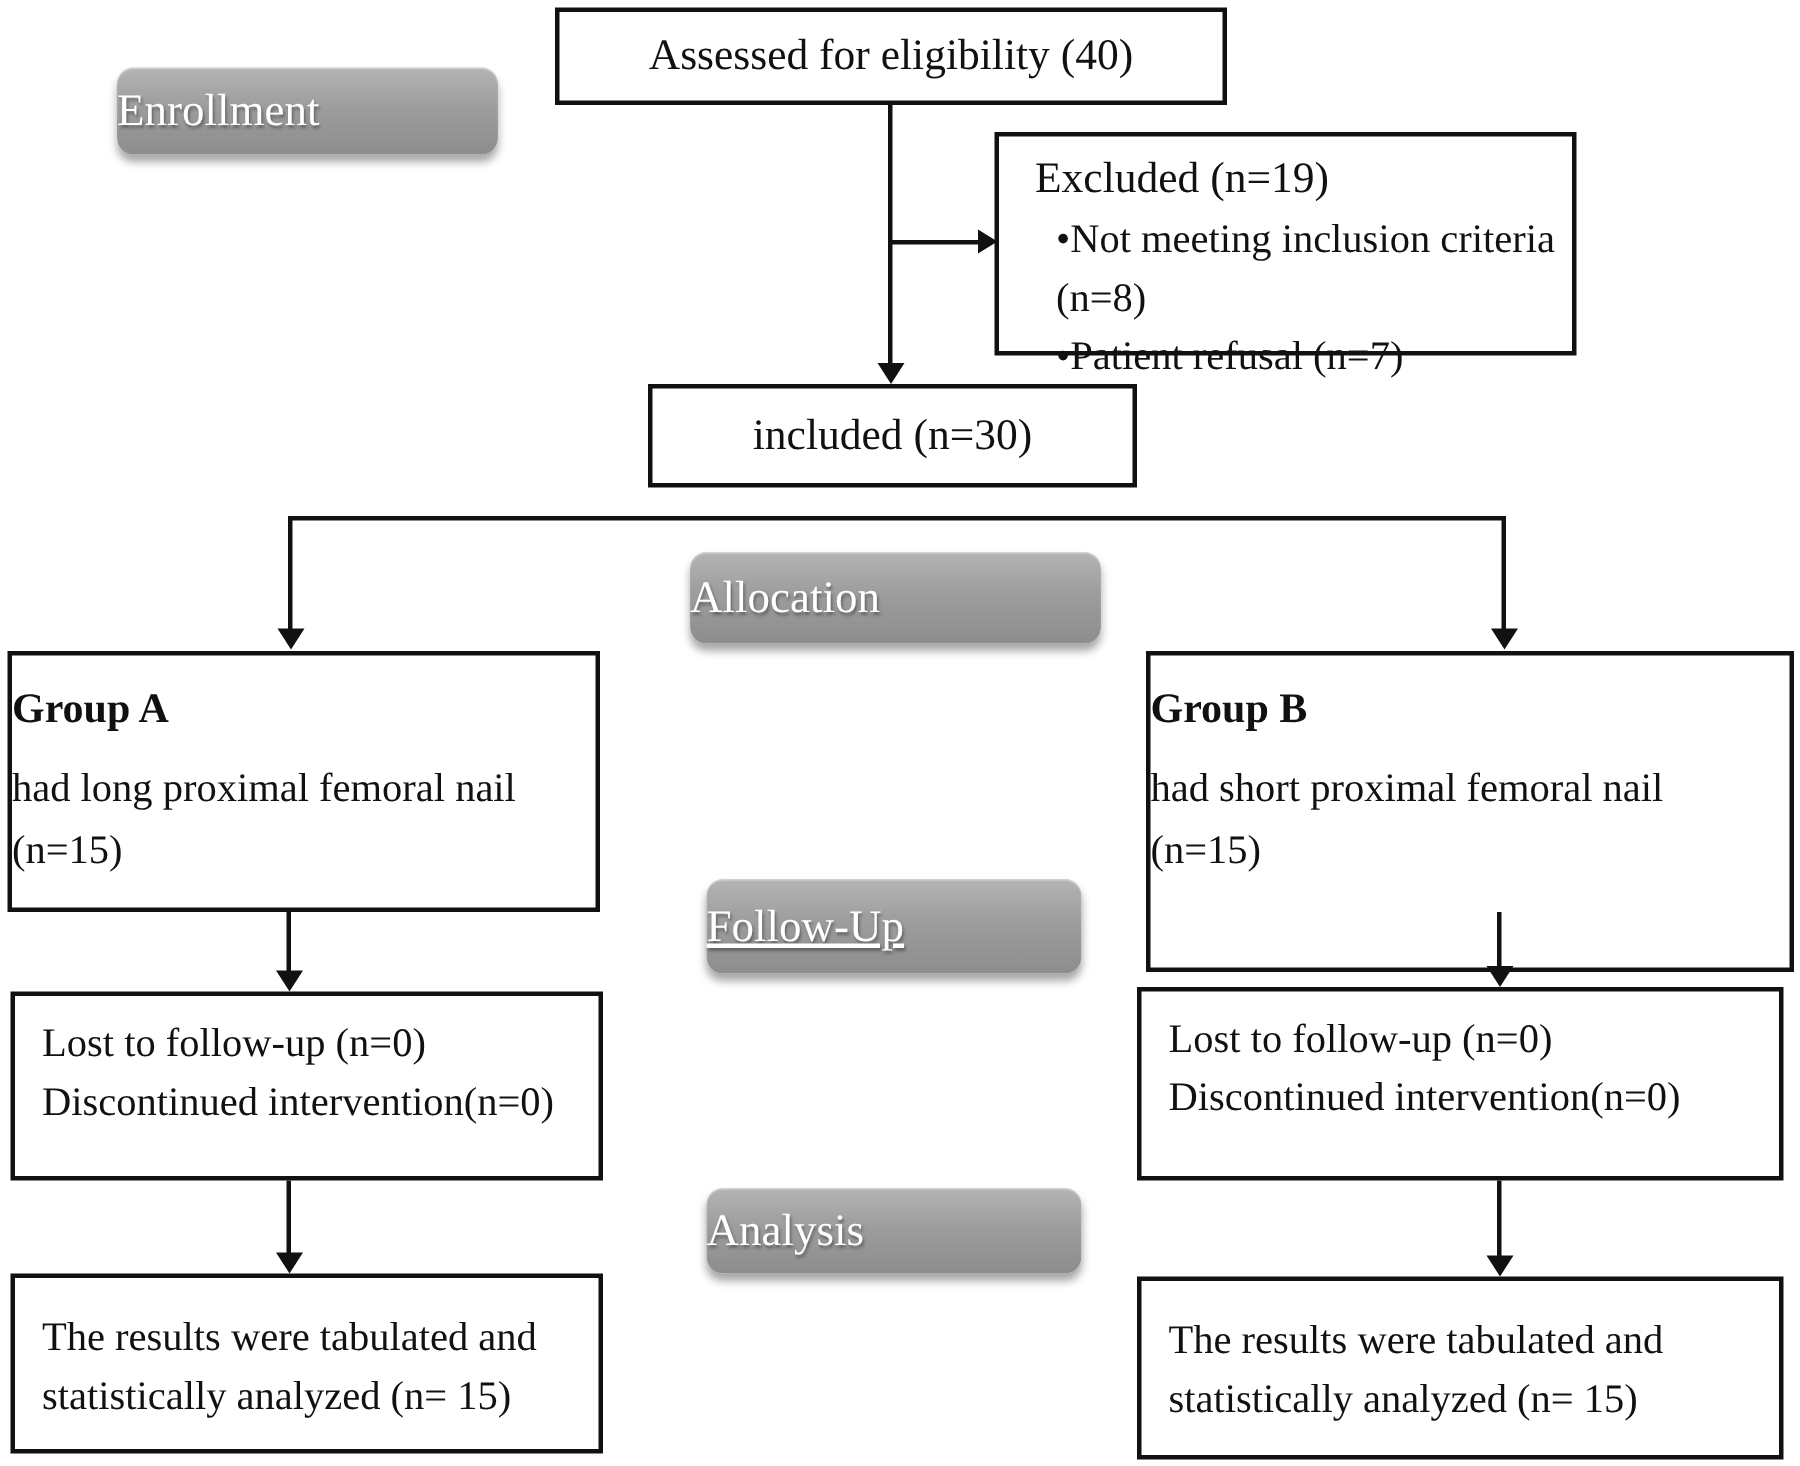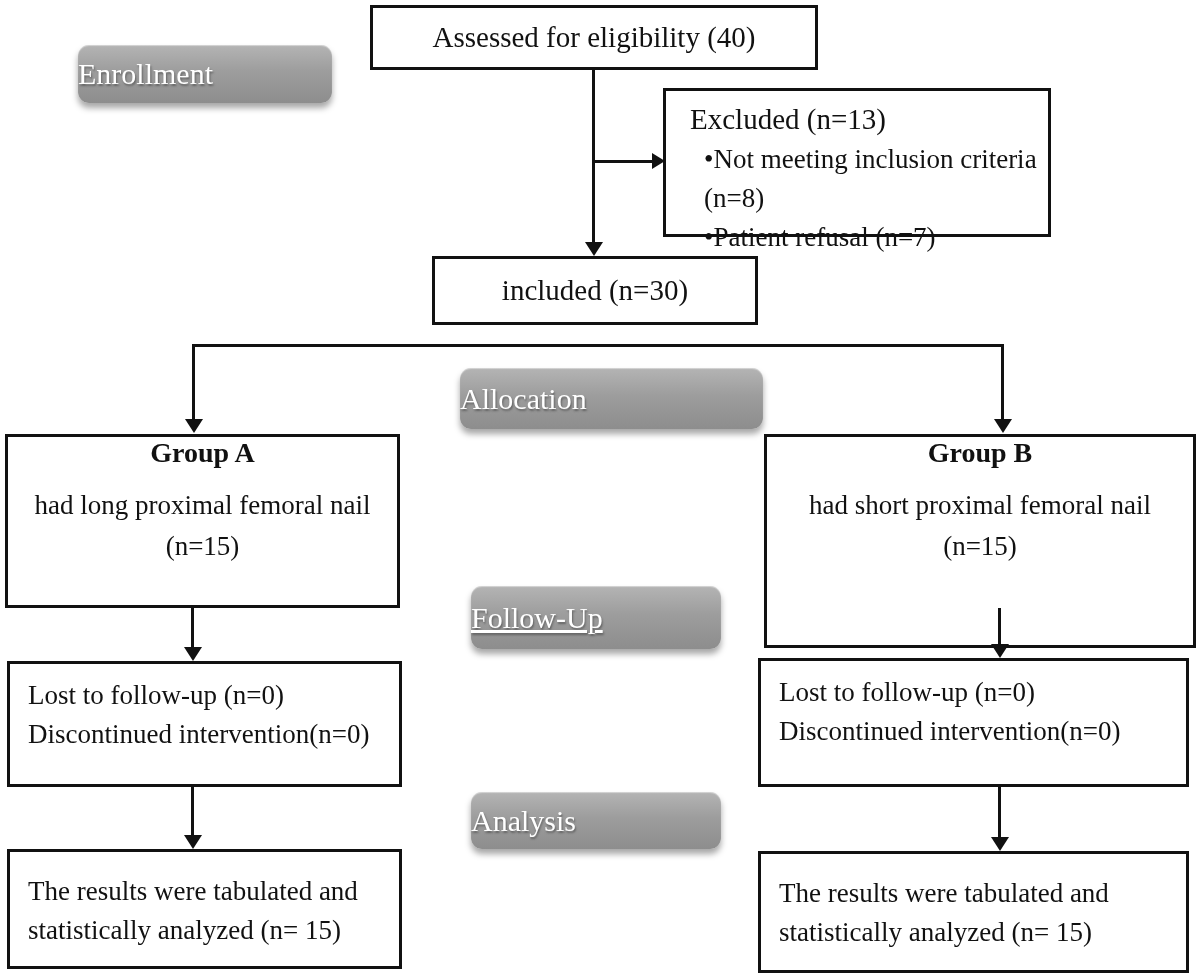--- a/index.html
+++ b/index.html
@@ -25,21 +25,21 @@
     align-items: center;
     justify-content: center;
     text-align: center;
   }
   .box-text { font-size: 29px; }
   
   .excluded-inner { padding: 12px 10px 0 24px; }
   .excluded-title { font-size: 29px; margin-bottom: 4px; }
   .excluded-item { font-size: 27px; line-height: 1.45; padding-left: 14px; }
   
-  .group-inner { text-align: center; }
+  .group-inner { padding-top: 20px; }
   .group-title { font-size: 28px; font-weight: bold; margin-bottom: 16px; }
   .group-line { font-size: 27px; line-height: 1.5; }
   
   .lines-inner { padding: 12px 24px 0 18px; }
   .lines-inner.pad-more { padding-top: 20px; }
   .plain-line { font-size: 27px; line-height: 1.45; }
   
   .stage {
     position: absolute;
     border-radius: 11px;
@@ -62,21 +62,21 @@
   }
   .arrow-right {
     position: absolute; width: 0; height: 0;
     border-top: 8px solid transparent;
     border-bottom: 8px solid transparent;
     border-left: 13px solid #111111;
   }
 
   
   .pos-label-enrollment { left: 78px;  top: 45px;  width: 254px; height: 58px; }
-  .pos-label-allocation { left: 460px; top: 368px; width: 303px; height: 61px; }
+  .pos-label-allocation { left: 460px; top: 368px; width: 274px; height: 61px; }
   .pos-label-followup   { left: 471px; top: 586px; width: 250px; height: 63px; text-decoration: underline; }
   .pos-label-analysis   { left: 471px; top: 792px; width: 250px; height: 57px; }
 
   .pos-box-assessed  { left: 370px; top: 5px;   width: 448px; height: 65px; }
   .pos-box-excluded  { left: 663px; top: 88px;  width: 388px; height: 149px; }
   .pos-box-included  { left: 432px; top: 256px; width: 326px; height: 69px; }
   .pos-box-group-a   { left: 5px;   top: 434px; width: 395px; height: 174px; }
   .pos-box-group-b   { left: 764px; top: 434px; width: 432px; height: 214px; }
   .pos-box-fu-a      { left: 7px;   top: 661px; width: 395px; height: 126px; }
   .pos-box-fu-b      { left: 758px; top: 658px; width: 431px; height: 129px; }
@@ -118,21 +118,21 @@
   <div class="stage pos-label-analysis">
     <span>Analysis</span>
   </div>
 
   <div class="fbox centered pos-box-assessed">
     <span class="box-text">Assessed for eligibility (40)</span>
   </div>
 
   <div class="fbox pos-box-excluded">
     <div class="excluded-inner">
-      <div class="excluded-title">Excluded (n=13)</div>
+      <div class="excluded-title">Excluded (n=19)</div>
       <div class="excluded-item">•Not meeting inclusion criteria (n=8)</div>
       <div class="excluded-item">•Patient refusal (n=7)</div>
     </div>
   </div>
 
   <div class="fbox centered pos-box-included">
     <span class="box-text">included (n=30)</span>
   </div>
 
   <div class="fbox pos-box-group-a">

